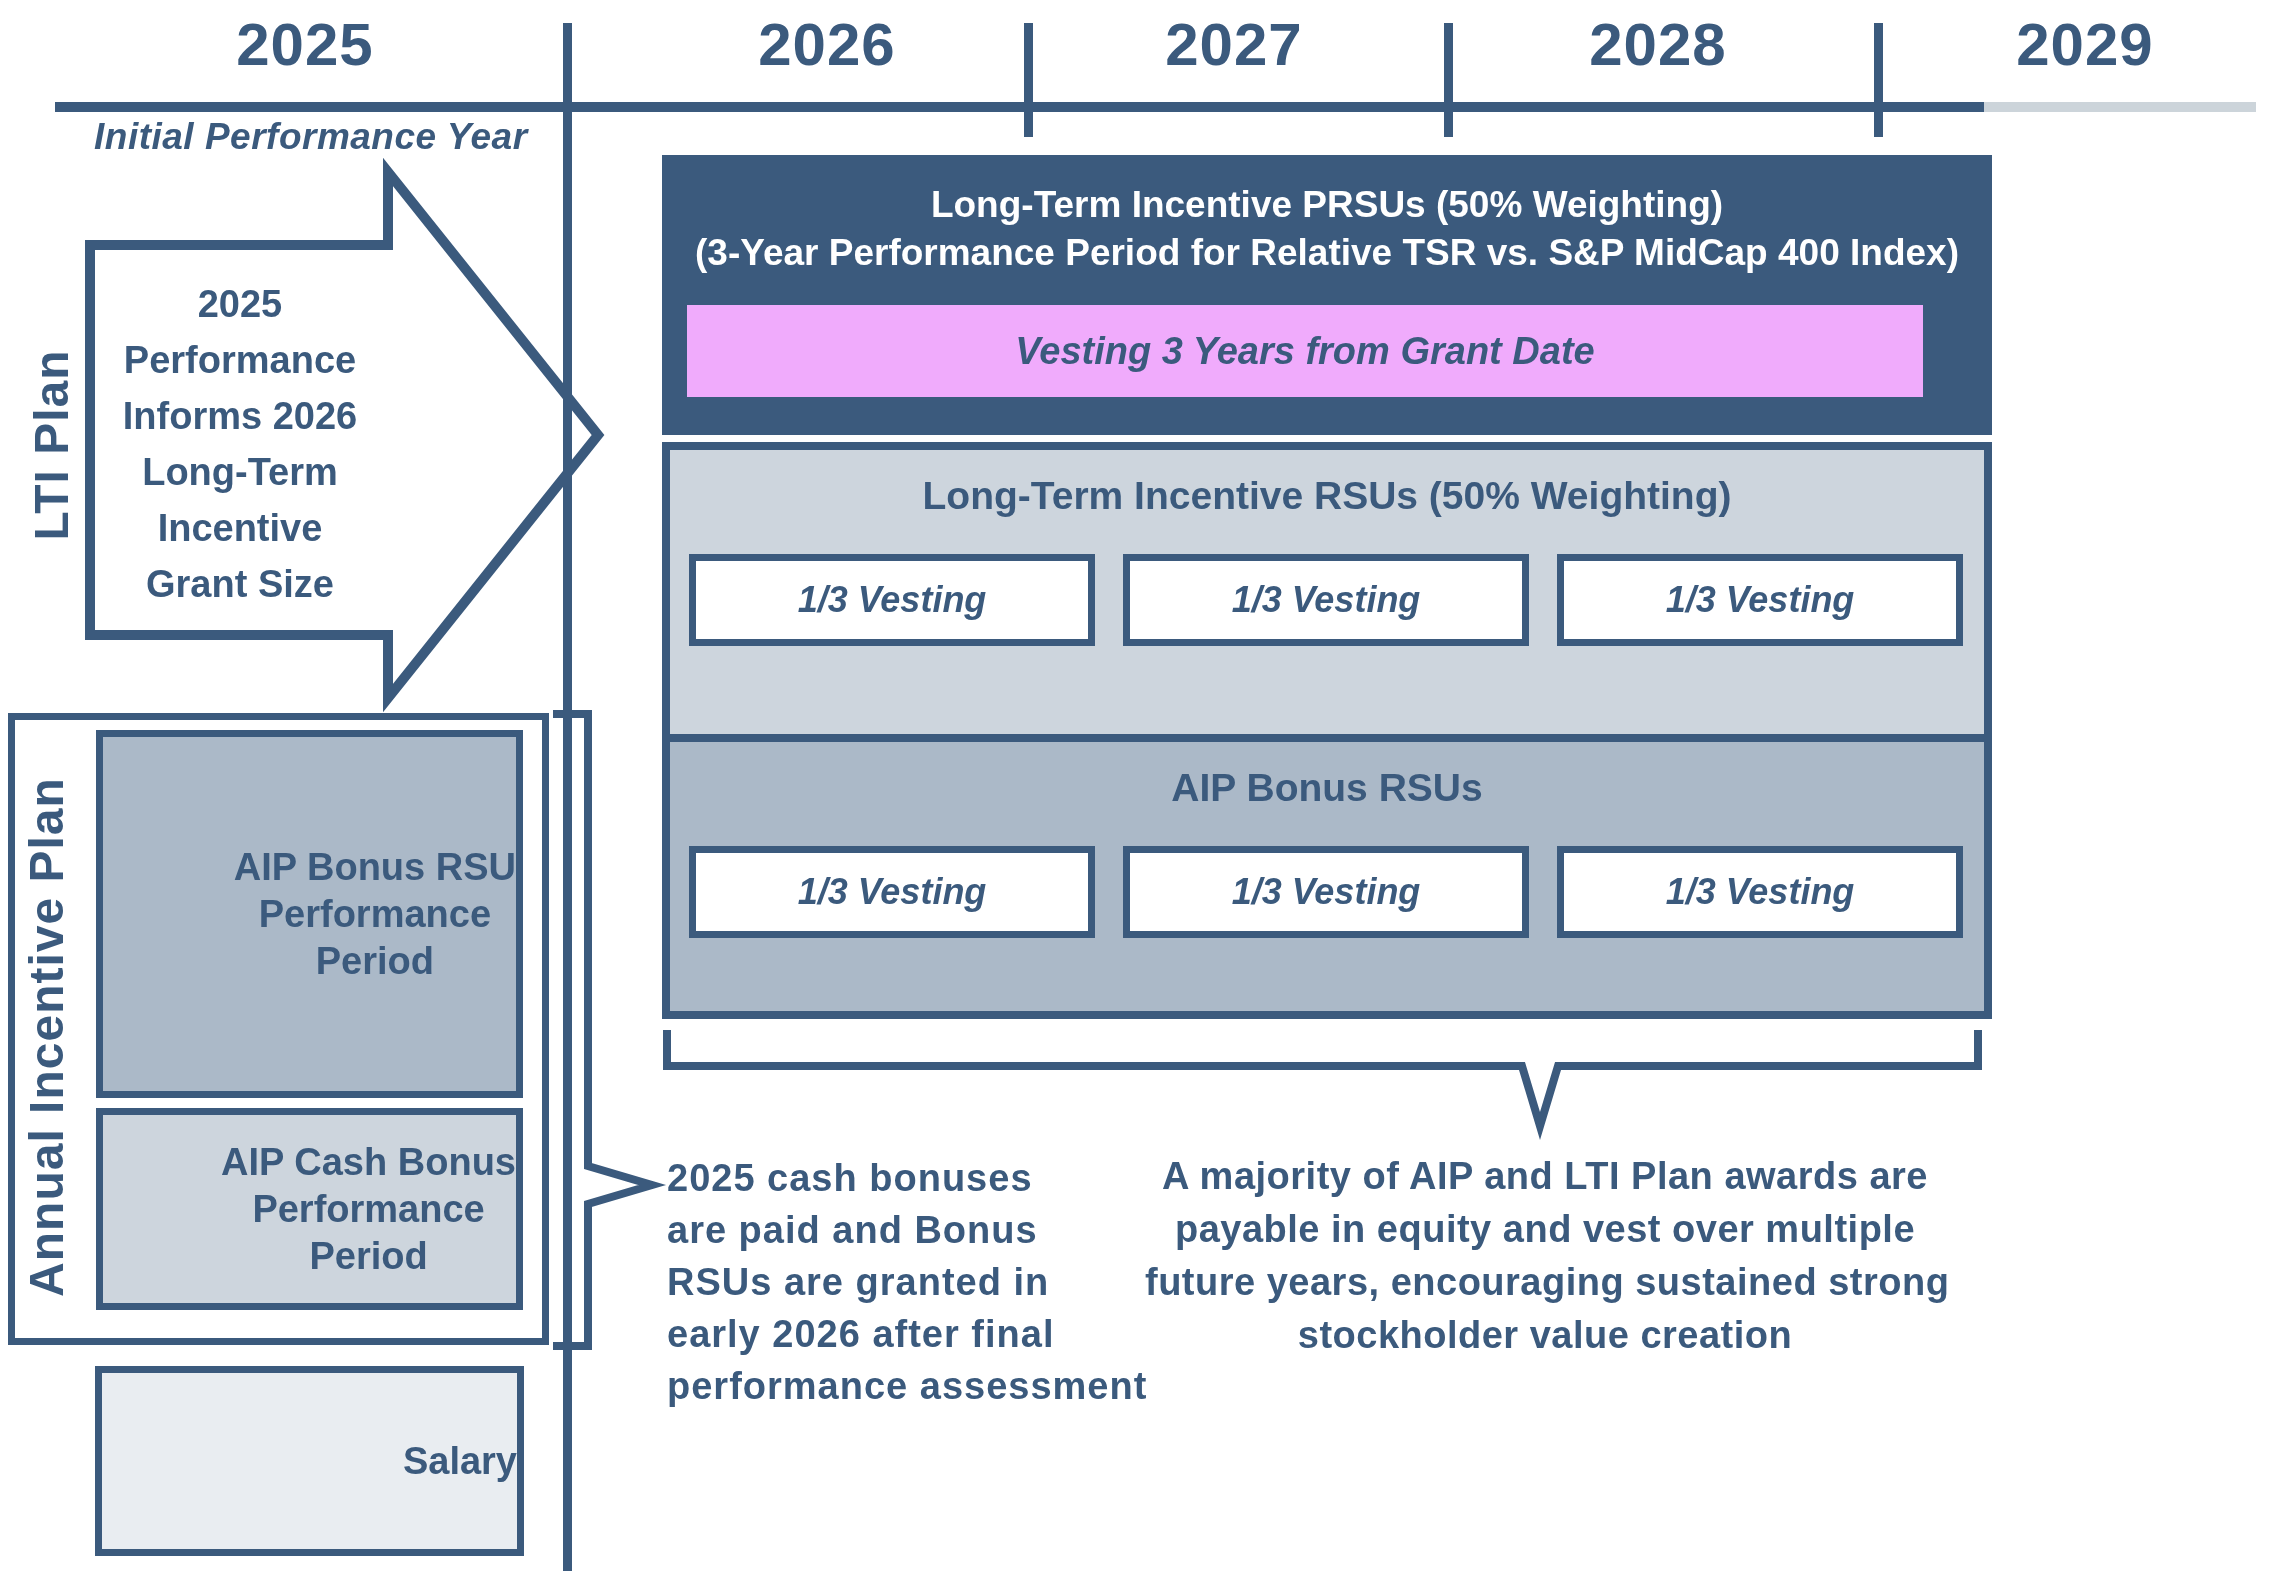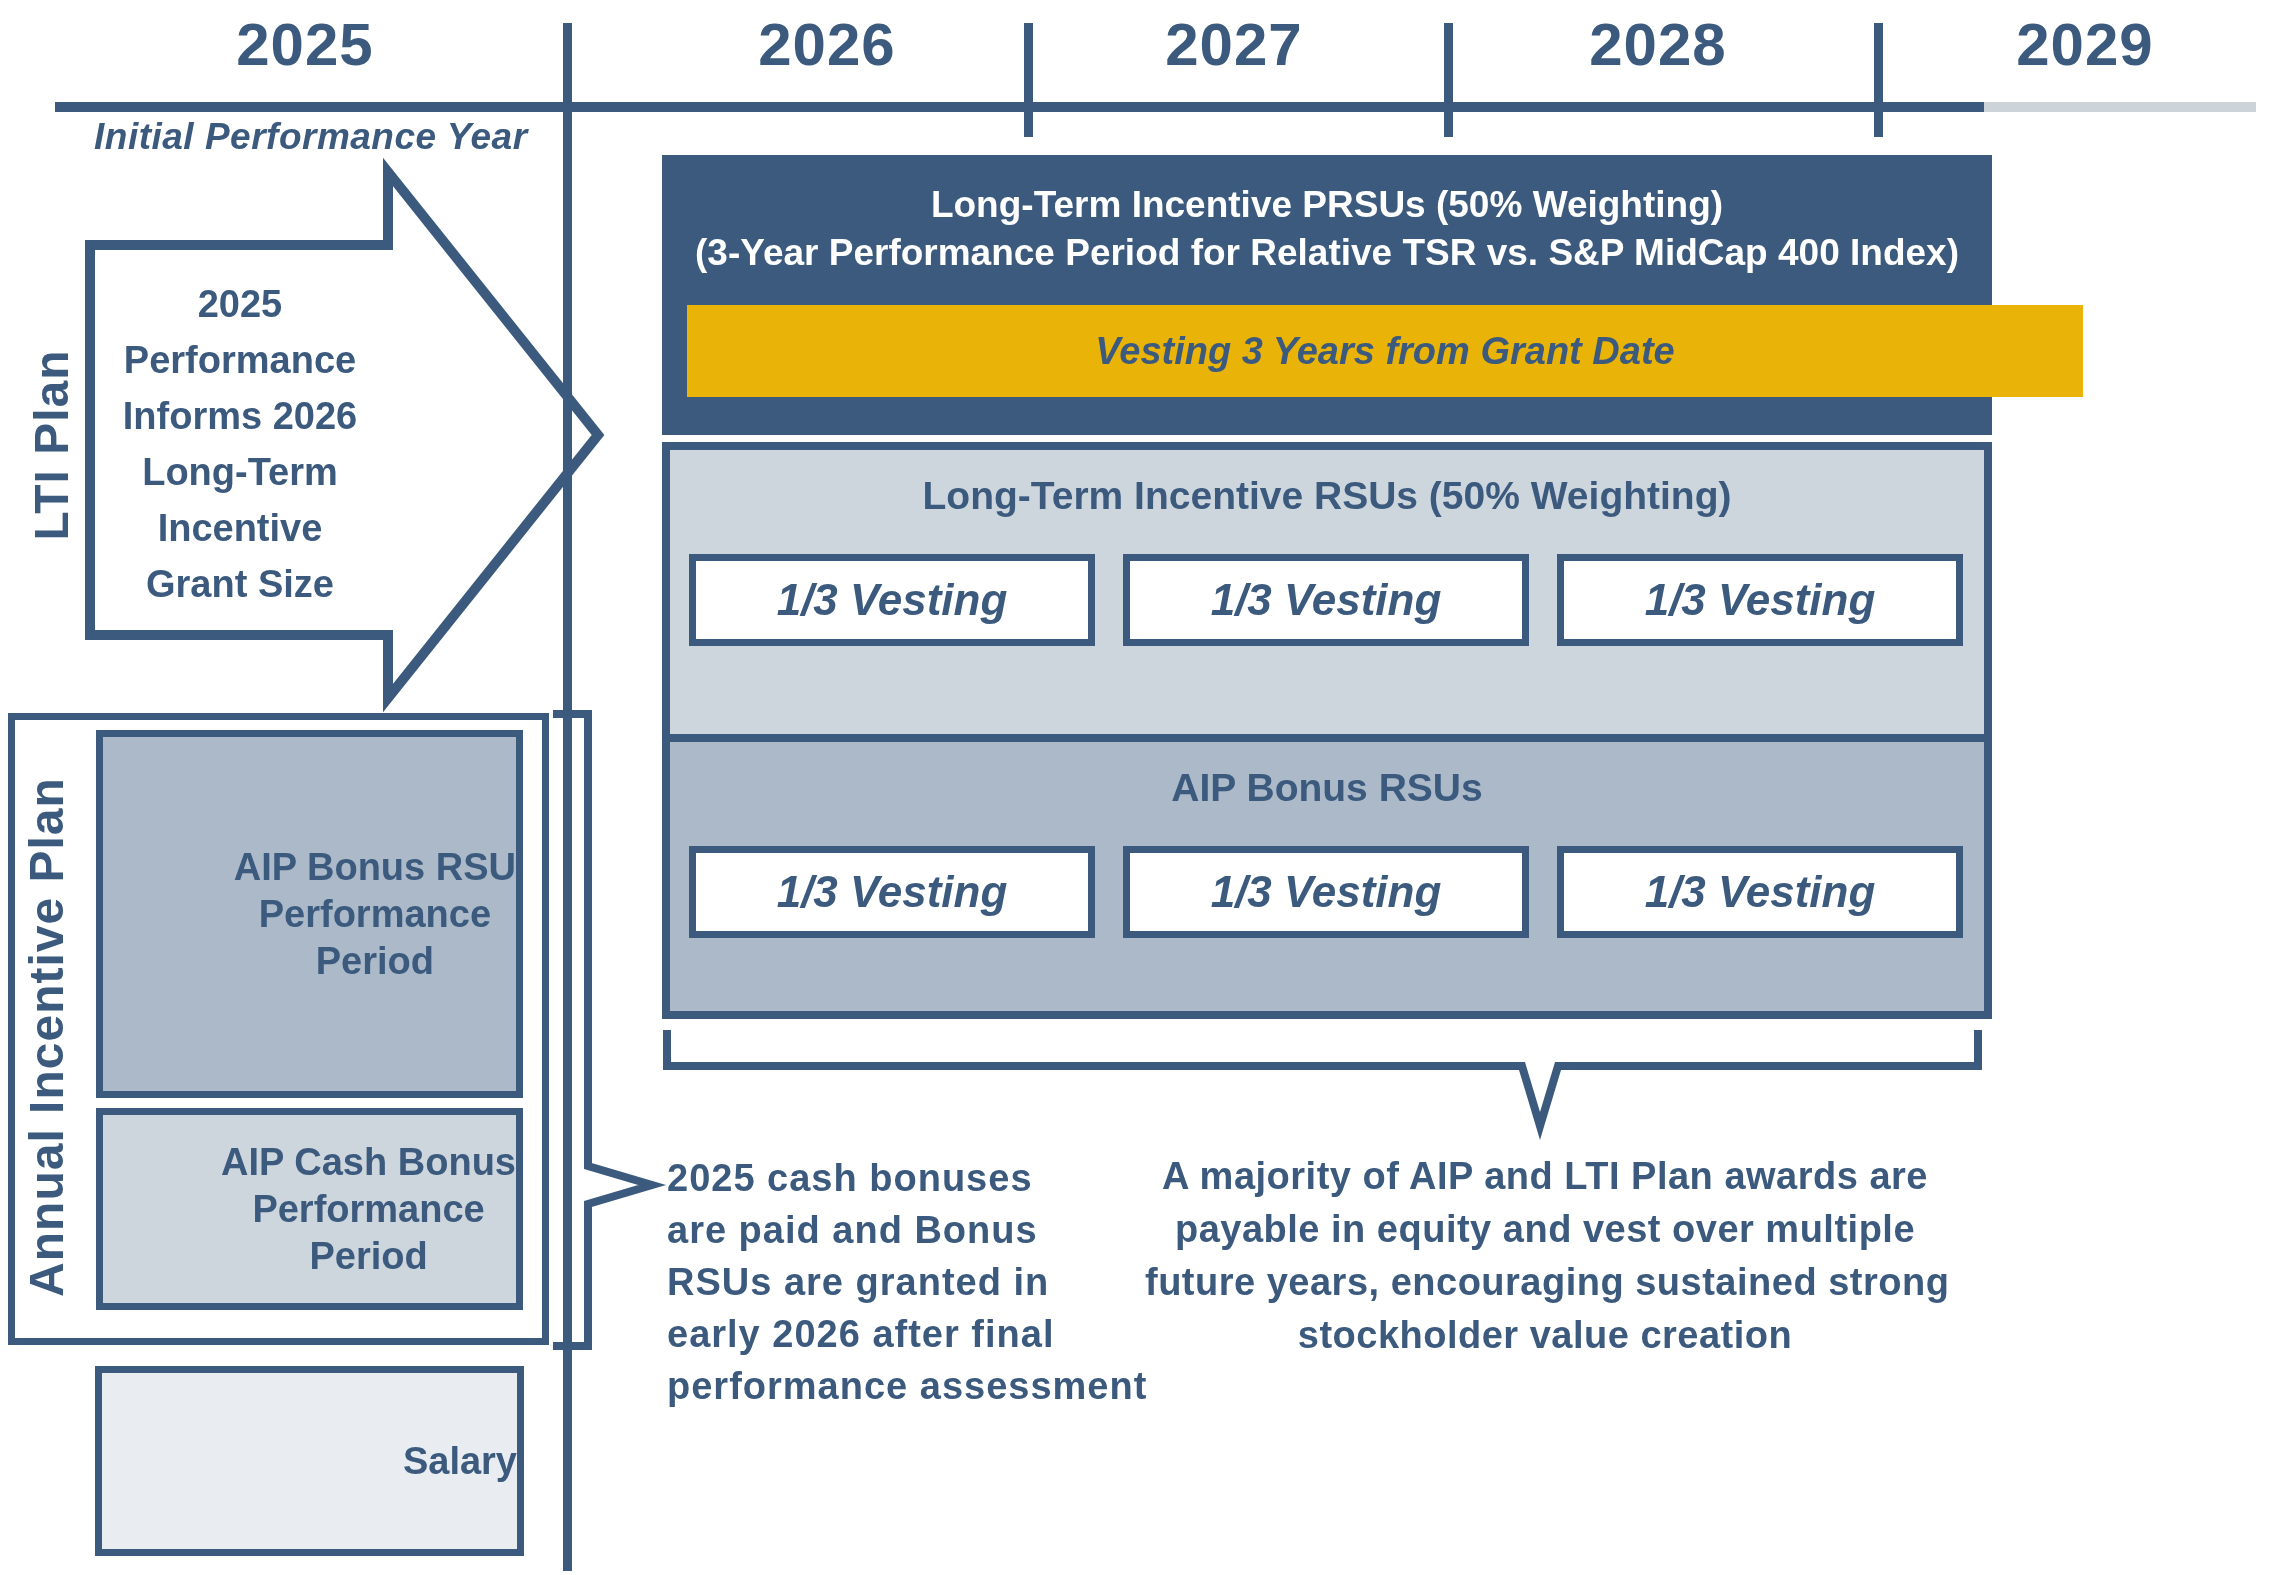--- a/index.html
+++ b/index.html
@@ -14,29 +14,29 @@
   .tick{position:absolute;top:23px;width:9px;height:114px;background:#3b5a7d;}
   .divider{position:absolute;left:563px;top:23px;width:9px;height:1548px;background:#3b5a7d;}
   .ipy{position:absolute;left:94px;top:116px;font-size:37px;font-style:italic;white-space:nowrap;letter-spacing:0.5px;}
   .vlabel{position:absolute;width:600px;height:60px;line-height:60px;text-align:center;
     font-size:48px;transform:rotate(-90deg);white-space:nowrap;letter-spacing:1px;}
   .arrow-text{position:absolute;left:100px;top:276px;width:280px;text-align:center;
     font-size:38px;line-height:56px;}
   .prsu{position:absolute;left:662px;top:155px;width:1330px;height:280px;background:#3b5a7d;}
   .prsu .title{position:absolute;left:0;top:26px;width:100%;text-align:center;color:#ffffff;
     font-size:37px;line-height:48px;white-space:nowrap;}
-  .prsu .vestbar{position:absolute;left:25px;top:150px;width:1396px;height:92px;background:#eab308;
+  .prsu .vestbar{position:absolute;left:25px;top:150px;width:1236px;height:92px;background:#f0abfc;
     display:flex;align-items:center;justify-content:center;font-size:38px;font-style:italic;color:#3b5a7d;}
   .band{position:absolute;left:662px;width:1330px;border:8px solid #3b5a7d;box-sizing:border-box;}
   .band.rsu{top:442px;height:323px;background:#cdd5dd;}
   .band.aipb{top:734px;height:285px;background:#abb9c8;}
   .band .heading{position:absolute;left:0;top:24px;width:100%;text-align:center;font-size:39px;white-space:nowrap;}
   .vest{position:absolute;top:104px;width:406px;height:92px;background:#ffffff;border:7px solid #3b5a7d;
     box-sizing:border-box;display:flex;align-items:center;justify-content:center;
-    font-size:44px;font-style:italic;}
+    font-size:36px;font-style:italic;}
   .vest.v1{left:19px;} .vest.v2{left:453px;} .vest.v3{left:887px;}
   .outerbox{position:absolute;left:8px;top:713px;width:541px;height:632px;border:7px solid #3b5a7d;
     box-sizing:border-box;background:#ffffff;}
   .leftbox{position:absolute;border:7px solid #3b5a7d;box-sizing:border-box;
     display:flex;align-items:center;justify-content:flex-end;text-align:center;
     font-size:38px;line-height:47px;}
   .leftbox.rsuperf{left:96px;top:730px;width:427px;height:368px;background:#abb9c8;}
   .leftbox.cash{left:96px;top:1108px;width:427px;height:202px;background:#cdd5dd;padding-left:36px;}
   .leftbox.salary{left:95px;top:1366px;width:429px;height:190px;background:#e9edf1;}
   .note-left{position:absolute;left:667px;top:1152px;font-size:38px;line-height:52px;

